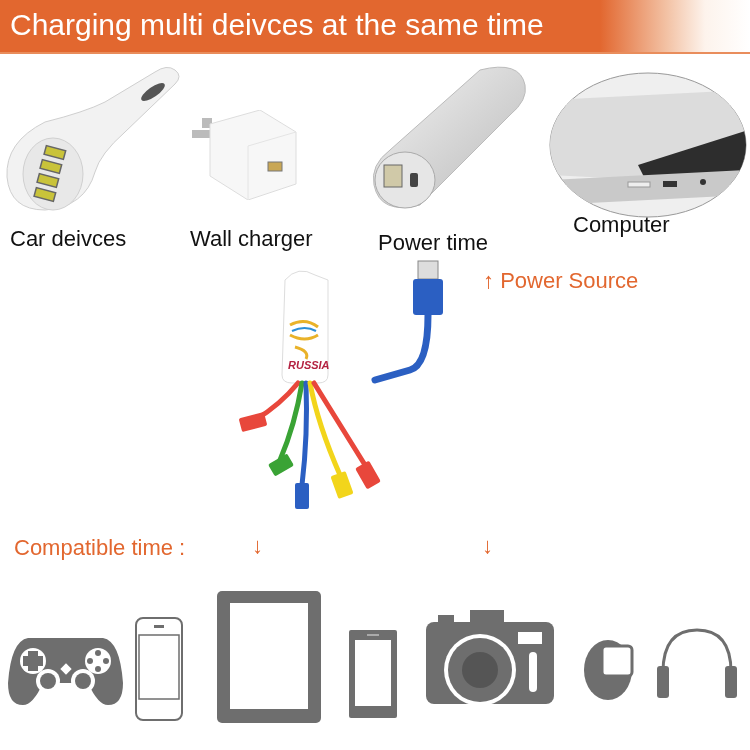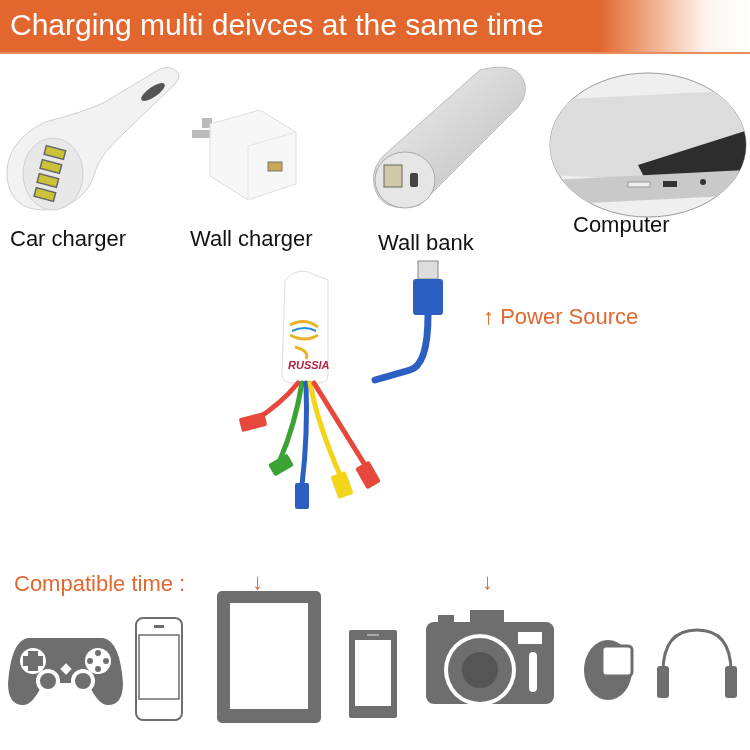--- a/index.html
+++ b/index.html
@@ -1,21 +1,21 @@
 <!DOCTYPE html>
 <html><head>
 <meta charset="utf-8">
 <style>
   html,body{margin:0;padding:0;}
   body{width:750px;height:750px;background:#fff;position:relative;overflow:hidden;font-family:"Liberation Sans",sans-serif;}
   .banner{position:absolute;left:0;top:0;width:750px;height:52px;background:linear-gradient(90deg,#e2672f 0%,#e2672f 80%,#f3c3a6 89%,#fdf3ec 94%,#fff 100%);border-bottom:2px solid #e98d5c;}
   .banner-title{position:absolute;left:10px;top:6px;color:#fff;font-size:30px;line-height:38px;white-space:nowrap;}
   .abs{position:absolute;}
   .label{position:absolute;font-size:22px;color:#111;white-space:nowrap;}
-  .orange{color:#e2672f;margin-top:36px;}
+  .orange{color:#e2672f;}
   svg{display:block;}
 </style>
 </head>
 <body>
 
 <div class="banner">
   <div class="banner-title">Charging multi deivces at the same time</div>
 </div>
 
 <div class="abs" style="left:5px;top:62px;">
@@ -24,21 +24,21 @@
     <ellipse cx="148" cy="30" rx="14" ry="5" transform="rotate(-35 148 30)" fill="#555"></ellipse>
     <ellipse cx="48" cy="112" rx="30" ry="36" fill="#e8e8e8" stroke="#d0d0d0"></ellipse>
     <g fill="#c9c33a" stroke="#666" stroke-width="1.5">
       <rect x="40" y="86" width="20" height="9" transform="rotate(15 50 90)"></rect>
       <rect x="36" y="100" width="20" height="9" transform="rotate(15 46 104)"></rect>
       <rect x="33" y="114" width="20" height="9" transform="rotate(15 43 118)"></rect>
       <rect x="30" y="128" width="20" height="9" transform="rotate(15 40 132)"></rect>
     </g>
   </svg>
 </div>
-<div class="label" style="left:10px;top:226px;">Car charger</div>
+<div class="label" style="left:10px;top:226px;">Car deivces</div>
 
 <div class="abs" style="left:190px;top:110px;">
   <svg width="110" height="90" viewBox="0 0 110 90">
     <rect x="2" y="20" width="22" height="8" fill="#bbb"></rect>
     <rect x="12" y="8" width="10" height="10" fill="#bbb"></rect>
     <path d="M20 14 L70 0 L106 22 L106 74 L58 90 L20 66Z" fill="#f7f7f7" stroke="#ddd"></path>
     <path d="M58 90 L58 36 L106 22" fill="none" stroke="#e4e4e4"></path>
     <rect x="78" y="52" width="14" height="9" fill="#c9a755" stroke="#777"></rect>
   </svg>
 </div>
@@ -52,21 +52,21 @@
           <stop offset="0.5" stop-color="#d6d6d6"></stop>
           <stop offset="1" stop-color="#b9b9b9"></stop>
         </linearGradient>
       </defs>
     <path d="M110 5 Q150 -5 155 20 Q158 35 140 50 L50 140 Q10 150 4 120 Q0 100 20 85 Z" fill="url(#pb)" stroke="#bbb"></path>
     <ellipse cx="35" cy="115" rx="30" ry="28" fill="#e6e6e6" stroke="#aaa"></ellipse>
     <rect x="14" y="100" width="18" height="22" fill="#d0c9a8" stroke="#666"></rect>
     <rect x="40" y="108" width="8" height="14" rx="2" fill="#444"></rect>
   </svg>
 </div>
-<div class="label" style="left:378px;top:230px;">Wall bank</div>
+<div class="label" style="left:378px;top:230px;">Power time</div>
 
 <div class="abs" style="left:548px;top:70px;">
   <svg width="200" height="150" viewBox="0 0 200 150">
     <defs>
         <clipPath id="lc">
           <ellipse cx="100" cy="75" rx="98" ry="72"></ellipse>
         </clipPath>
       </defs>
     <ellipse cx="100" cy="75" rx="98" ry="72" fill="#efefef" stroke="#999"></ellipse>
     <g clip-path="url(#lc)">

